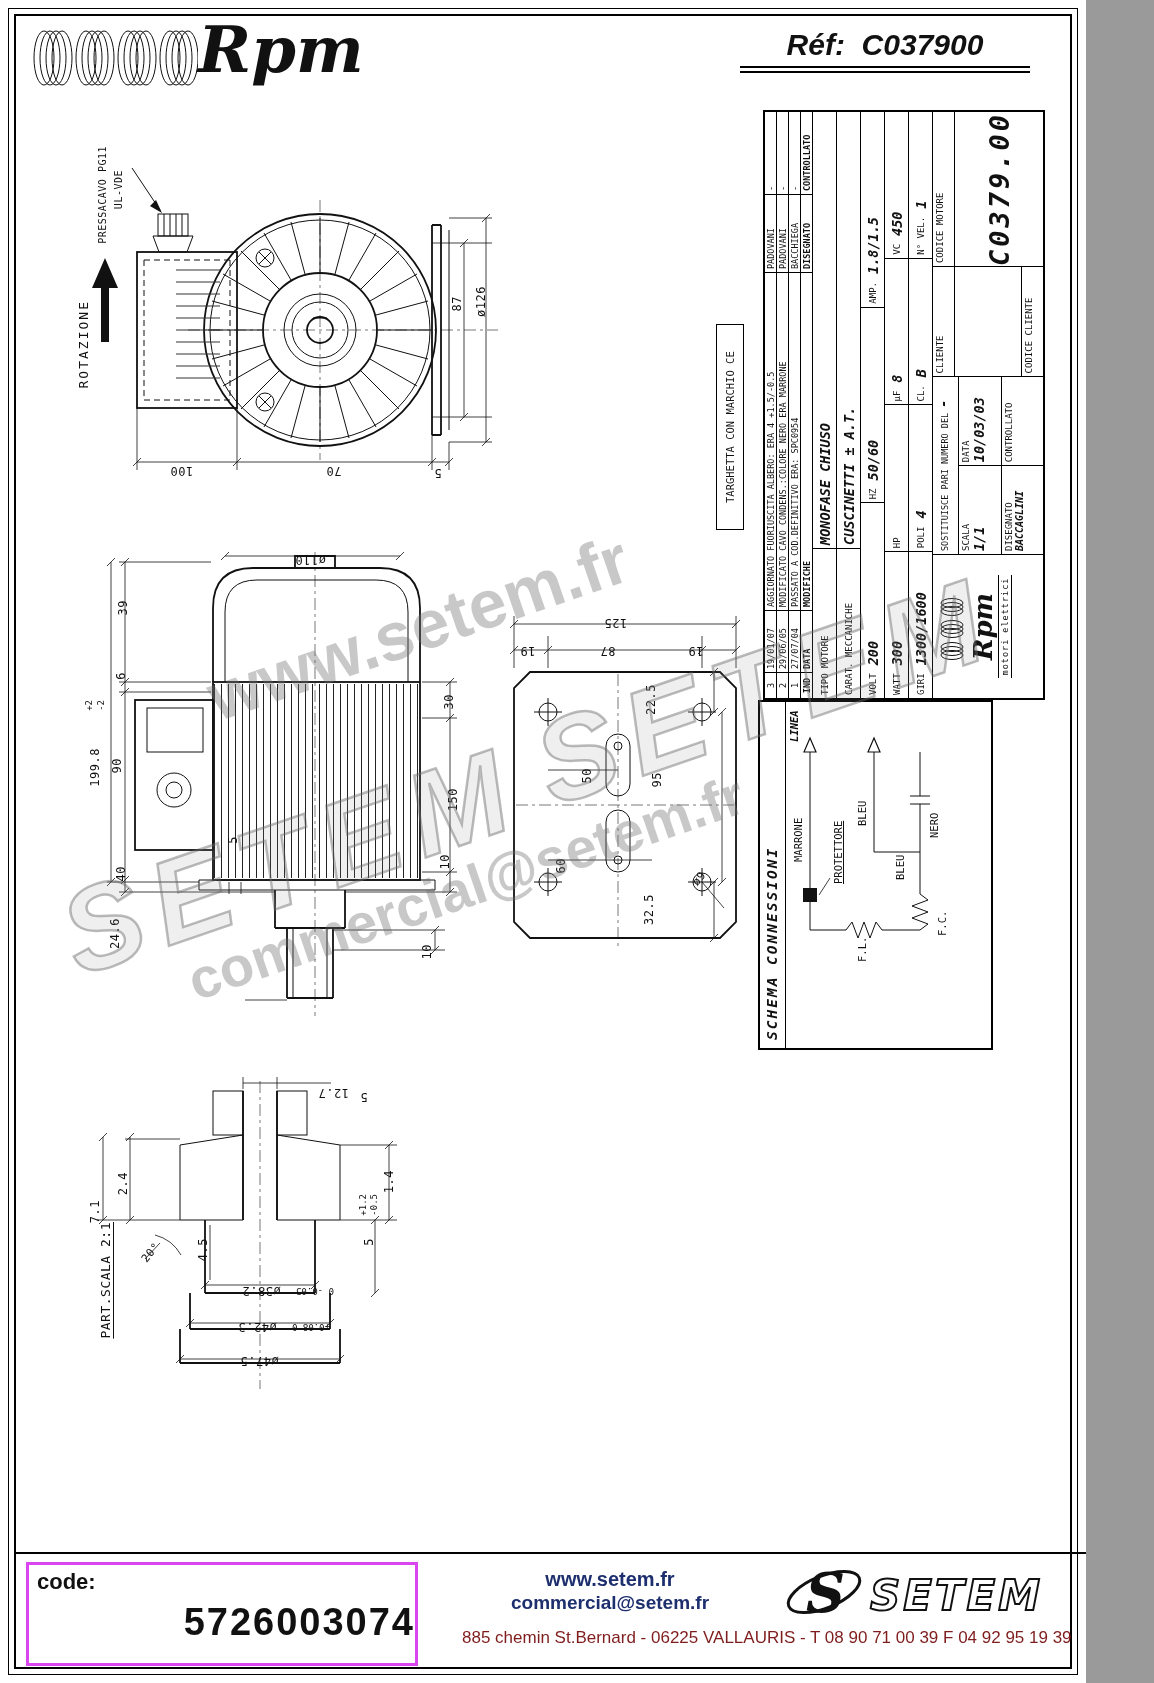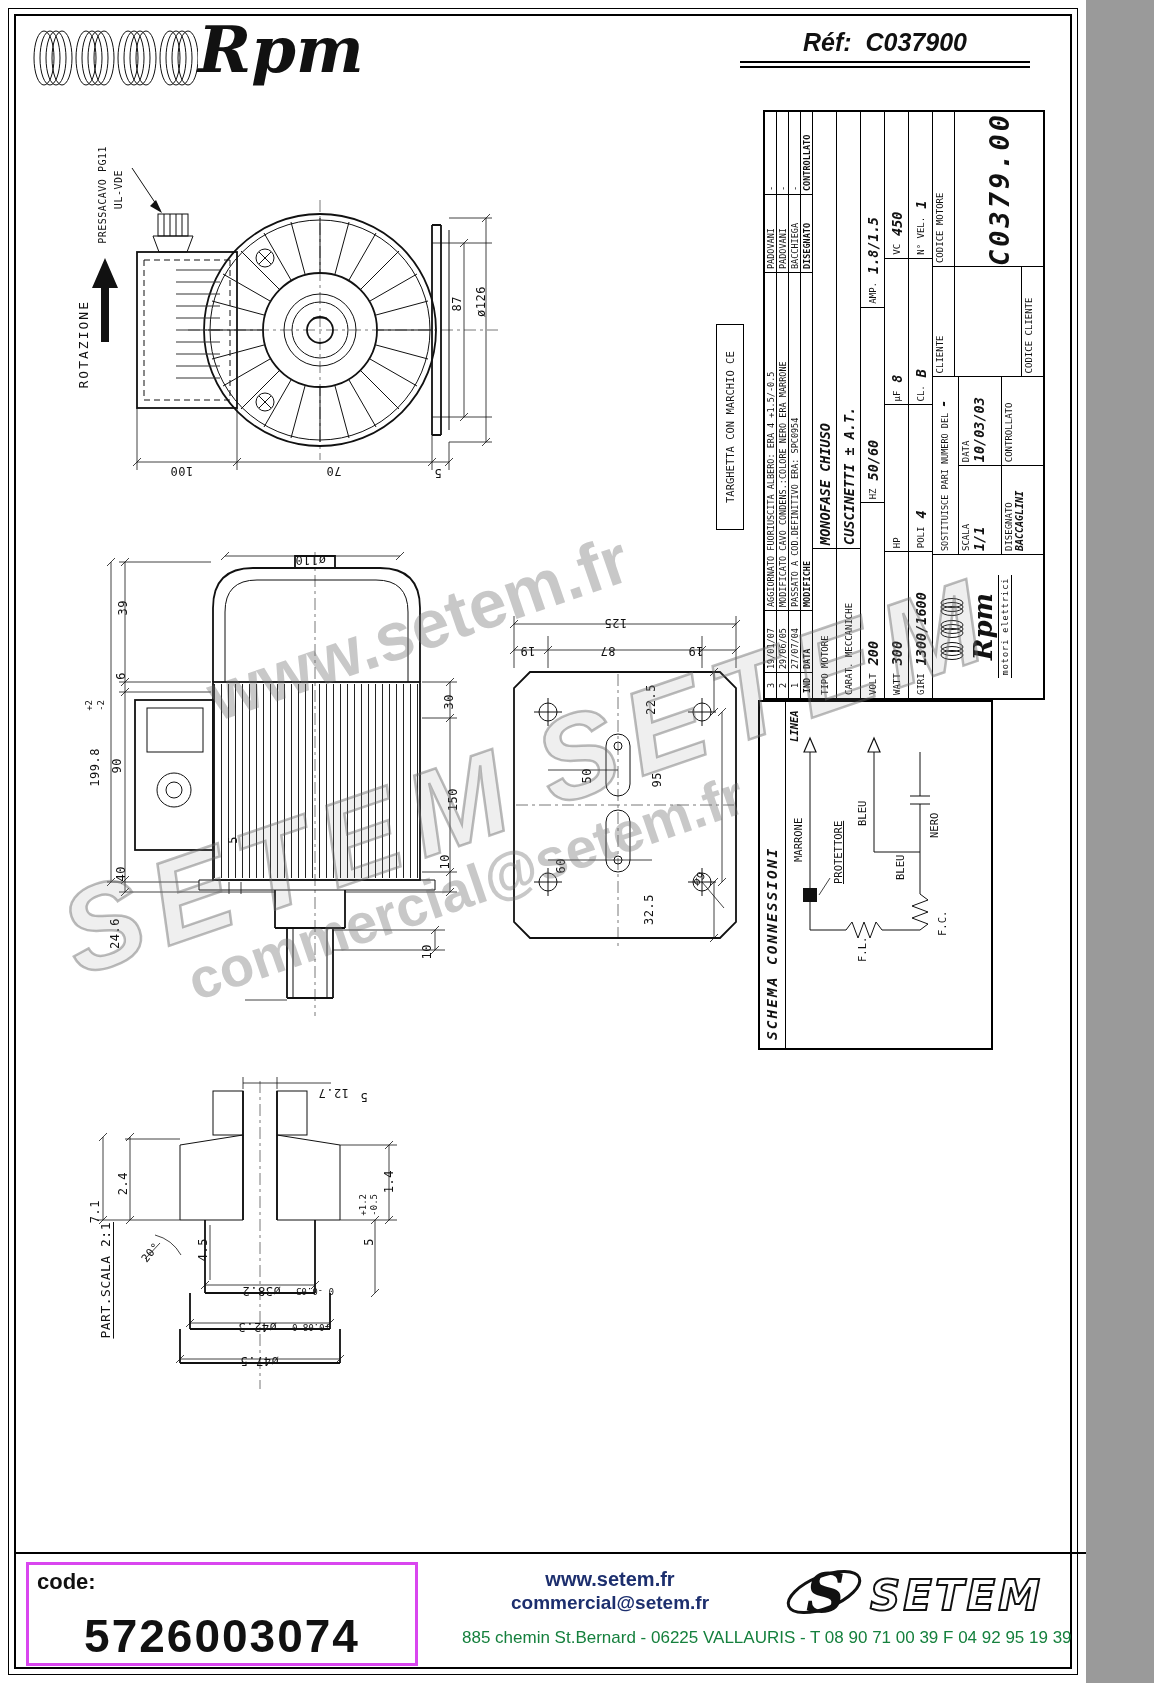--- a/index.html
+++ b/index.html
@@ -17,21 +17,21 @@
 
   .dim { font-size:12px; letter-spacing:.5px; }
   .dims { font-size:9px; }
   .it { font-style:italic; font-weight:bold; }
 
   
   .brand-rpm { position:absolute; left:198px; top:12px; font-family:"DejaVu Serif", serif;
                font-style:italic; font-weight:bold; font-size:64px; }
   .ref-box { position:absolute; left:740px; top:28px; width:290px; text-align:center;
              font-family:"Liberation Sans", sans-serif; font-style:italic; font-weight:bold;
-             font-size:25px; border-bottom:7px double #000; padding-bottom:4px; white-space:nowrap; }
+             font-size:30px; border-bottom:7px double #000; padding-bottom:4px; white-space:nowrap; }
 
   
   svg .s1 { stroke:#111; stroke-width:1; fill:none; }
   svg .s2 { stroke:#111; stroke-width:1.8; fill:none; }
   svg .cl { stroke:#555; stroke-width:.8; fill:none; stroke-dasharray:12 4 3 4; }
   svg .dm { stroke:#111; stroke-width:.8; fill:none; }
 
   .fins { position:absolute; left:214px; top:684px; width:205px; height:194px;
           background:repeating-linear-gradient(90deg,#222 0 1px,transparent 1px 7px); }
 
@@ -89,27 +89,27 @@
         transform:rotate(-19deg); transform-origin:left center; white-space:nowrap;
         color:rgba(110,110,110,.38); pointer-events:none; z-index:5; }
   .wm-outline { font-style:italic; color:rgba(140,140,140,.14);
                 -webkit-text-stroke:2.5px rgba(105,105,105,.45); letter-spacing:14px; }
 
   
   .footer-sep { position:absolute; left:14px; top:1552px; width:1126px; border-top:2.5px solid #000; }
   .code-box { position:absolute; left:26px; top:1562px; width:392px; height:104px; border:3px solid #d946ef;
               font-family:"Liberation Sans", sans-serif; }
   .code-label { font-size:22px; font-weight:bold; padding:4px 8px; }
-  .code-value { text-align:center; font-size:46px; font-weight:bold; letter-spacing:2px; margin-top:10px; }
+  .code-value { text-align:right; font-size:38px; font-weight:bold; letter-spacing:2px; margin-top:2px; }
   .foot-site { position:absolute; left:470px; top:1568px; width:280px; text-align:center;
                font-family:"Liberation Sans", sans-serif; font-weight:bold; font-size:20px; color:#1d2f6e; }
   .foot-mail { position:absolute; left:470px; top:1592px; width:280px; text-align:center;
                font-family:"Liberation Sans", sans-serif; font-weight:bold; font-size:19px; color:#1d2f6e; }
   .foot-addr { position:absolute; left:462px; top:1628px; font-family:"Liberation Sans", sans-serif;
-               font-size:17px; color:#15803d; white-space:nowrap; }
+               font-size:17px; color:#7f1d1d; white-space:nowrap; }
 </style>
 </head>
 <body>
 
 <div class="page">
   <div class="frame-outer"></div>
   <div class="frame-inner"></div>
 
   <svg class="abs" style="left:30px;top:14px" width="168" height="86" viewBox="0 0 168 86">
     <g class="s1" stroke-width="2.2">

